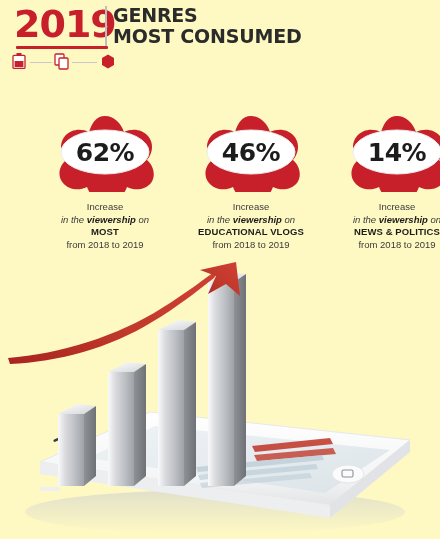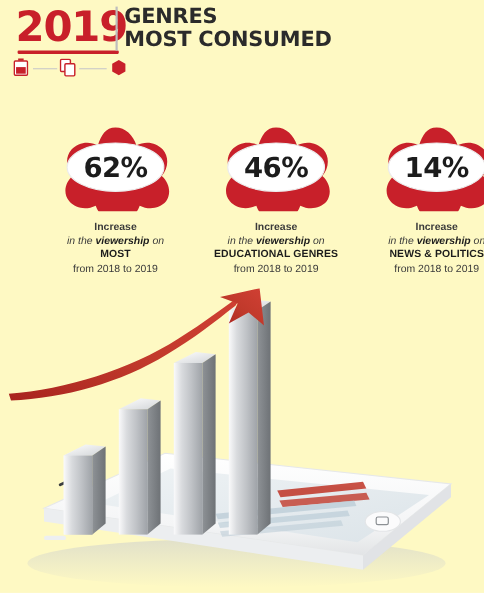--- a/index.html
+++ b/index.html
@@ -56,21 +56,21 @@
   .badge{position:relative;width:122px;height:80px;margin:0 auto;}
   .badge svg{display:block;width:122px;height:80px;}
   .badge-num{
     position:absolute;left:0;top:0;width:122px;height:80px;
     display:flex;align-items:center;justify-content:center;
     font-size:25px;font-weight:700;color:#1c1c1c;letter-spacing:-0.5px;
     font-family:"DejaVu Sans","Liberation Sans",sans-serif;
   }
 
   .caption{margin-top:9px;font-size:9.5px;color:#3a3a3a;line-height:12.5px;}
-  .caption .l1{font-weight:700;}
+  .caption .l1{font-weight:400;}
   .caption .l2{font-weight:400;font-style:italic;}
   .caption .l2 b{font-weight:700;color:#1c1c1c;}
   .caption .l3{font-weight:700;color:#1c1c1c;letter-spacing:0.1px;}
   .caption .l4{font-weight:400;}
 
   
   .illus{position:absolute;left:0;top:262px;width:440px;height:277px;}
   .illus svg{display:block;}
 </style>
 </head>
@@ -149,21 +149,21 @@
                    C54 90 46 84 43 75 C35 79 25 78 19 71 C13 64 15 54 22 48
                    C16 41 15 31 21 24 C27 17 37 16 45 20 C48 11 52 4 61 4 Z" fill="#C8202A"></path>
           <ellipse cx="61" cy="40" rx="44" ry="22" fill="#ffffff"></ellipse>
           <ellipse cx="61" cy="40" rx="44" ry="22" fill="none" stroke="#ececec" stroke-width="1"></ellipse>
         </svg>
         <div class="badge-num">46%</div>
       </div>
       <div class="caption">
         <div class="l1">Increase</div>
         <div class="l2"><span>in the </span><b>viewership</b><span> on</span></div>
-        <div class="l3">EDUCATIONAL GENRES</div>
+        <div class="l3">EDUCATIONAL VLOGS</div>
         <div class="l4">from 2018 to 2019</div>
       </div>
     </div>
 
     <div class="stat stat-3">
       <div class="badge">
         <svg viewBox="0 0 122 80">
           <path d="M61 4 C70 4 77 11 80 20 C88 16 98 17 104 24 C110 31 109 41 103 48
                    C110 54 112 64 107 71 C101 78 91 79 83 75 C80 84 72 90 63 90
                    C54 90 46 84 43 75 C35 79 25 78 19 71 C13 64 15 54 22 48

